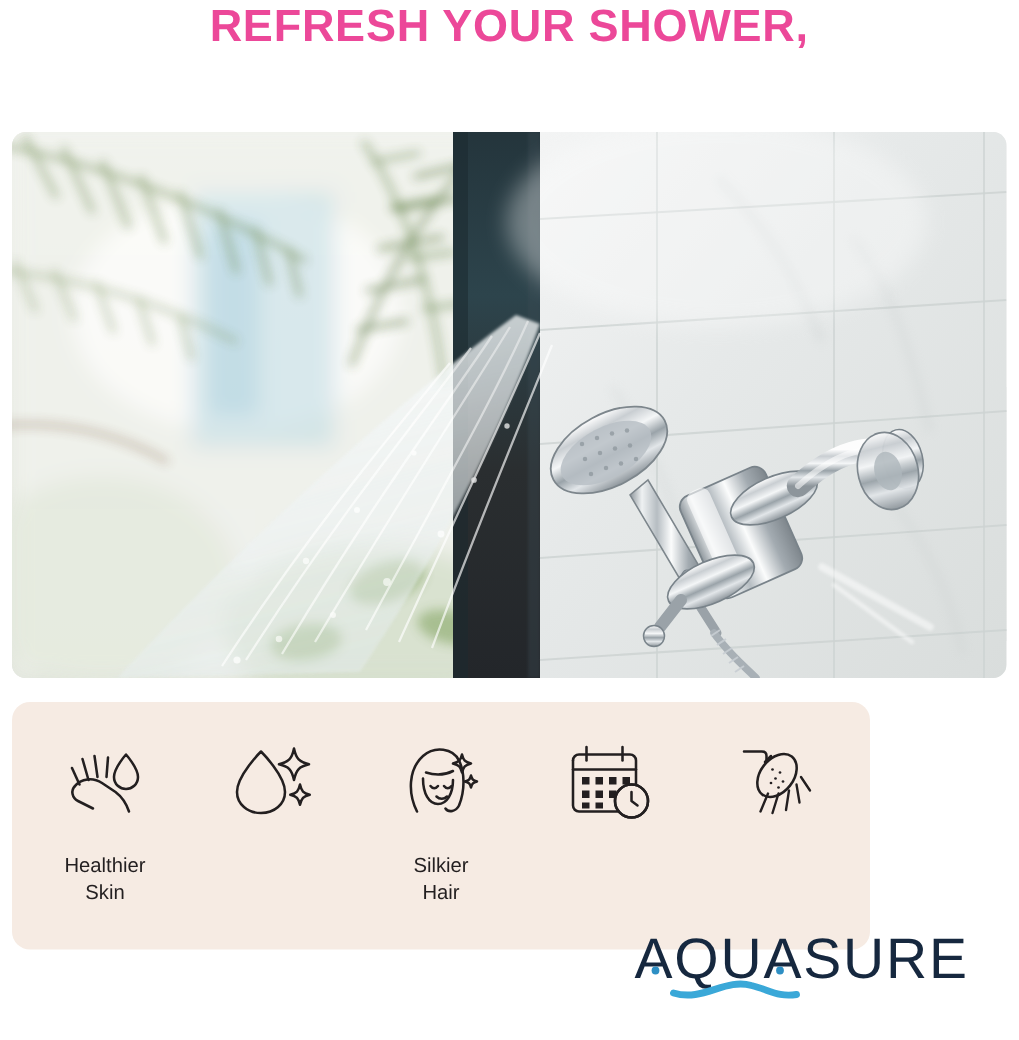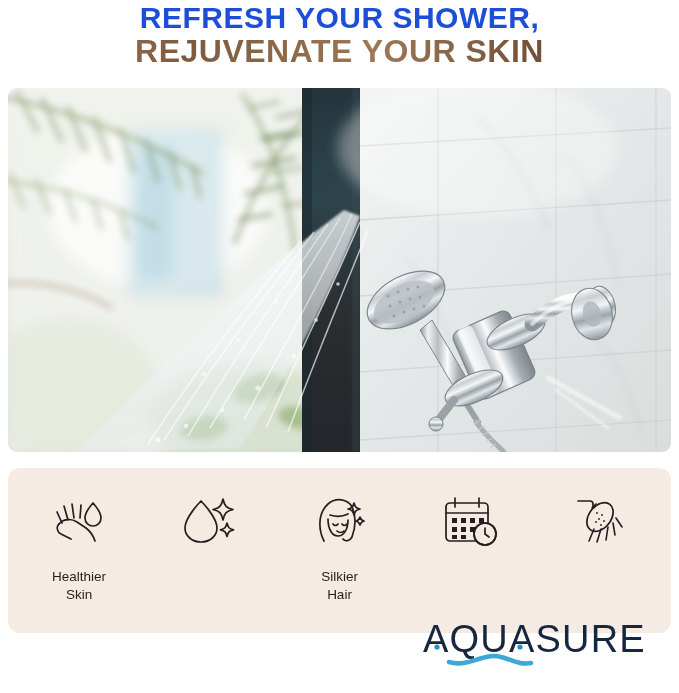--- a/index.html
+++ b/index.html
@@ -22,21 +22,21 @@
   }
   .headline-line1,
   .headline-line2 {
     font-weight: bold;
     letter-spacing: 0.5px;
     line-height: 1.08;
     white-space: nowrap;
   }
   .headline-line1 {
     font-size: 30px;
-    color: #1d4ed8;
+    color: #ec4899;
   }
   .headline-line2 {
     font-size: 32px;
     color: #8a6a4f;
     background: linear-gradient(95deg, #a78063 0%, #7d5a3e 28%, #9c7856 55%, #6f4f36 80%, #8d6a4b 100%);
     -webkit-background-clip: text;
     background-clip: text;
     color: transparent;
   }
 
@@ -51,27 +51,27 @@
     overflow: hidden;
     background: #e9eaea;
   }
   .hero svg { display: block; width: 100%; height: 100%; }
 
   
   .benefits {
     position: absolute;
     left: 8px;
     top: 468px;
-    width: 663px;
+    width: 572px;
     height: 165px;
     background: #f6ebe3;
     border-radius: 12px;
     display: flex;
     align-items: flex-start;
-    justify-content: center;
+    justify-content: flex-end;
     box-sizing: border-box;
     padding: 22px 6px 0 6px;
   }
   .benefit {
     flex: 1 1 0;
     display: flex;
     flex-direction: column;
     align-items: center;
     justify-content: flex-start;
   }
@@ -106,21 +106,20 @@
     width: 252px;
     height: 52px;
   }
   .logo svg { display: block; width: 100%; height: 100%; }
 </style>
 </head>
 <body>
 
 <div class="headline">
   <div class="headline-line1">REFRESH YOUR SHOWER,</div>
-  <div class="headline-line2">REJUVENATE YOUR SKIN</div>
 </div>
 
 <div class="hero">
   <svg viewBox="0 0 663 364" preserveAspectRatio="xMidYMid slice">
     <defs>
       <linearGradient id="bgLeft" x1="0" y1="0" x2="0" y2="1">
         <stop offset="0%" stop-color="#f2f3ef"></stop>
         <stop offset="45%" stop-color="#e9ebe4"></stop>
         <stop offset="100%" stop-color="#dfe3da"></stop>
       </linearGradient>

